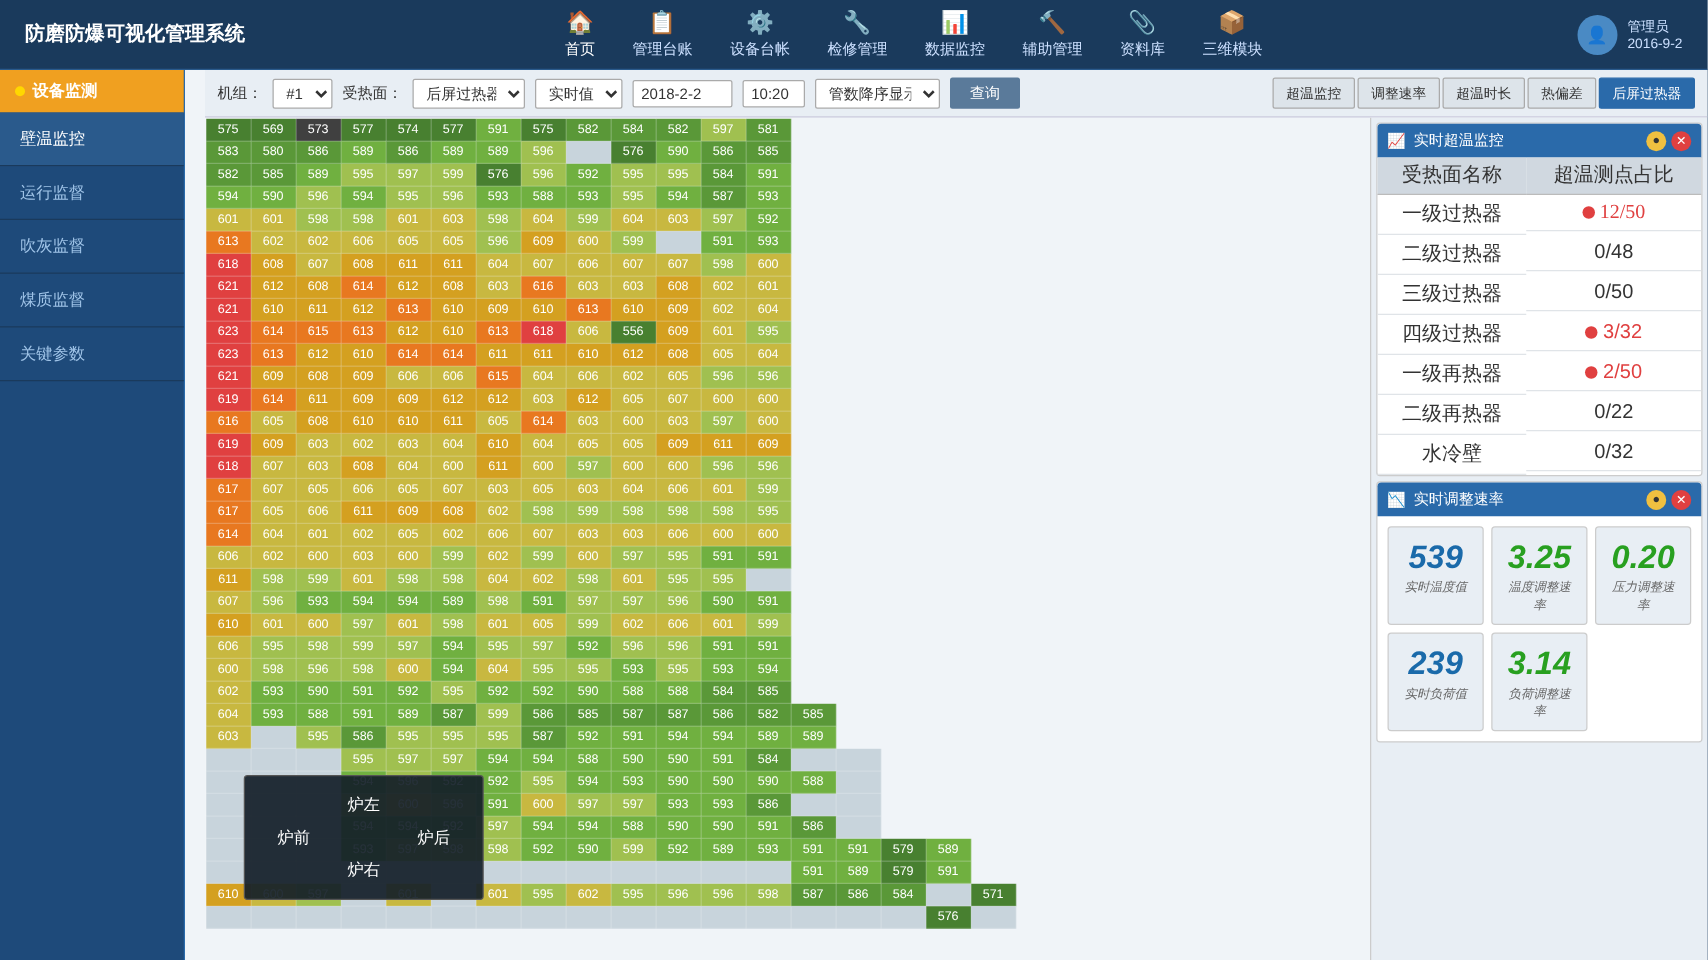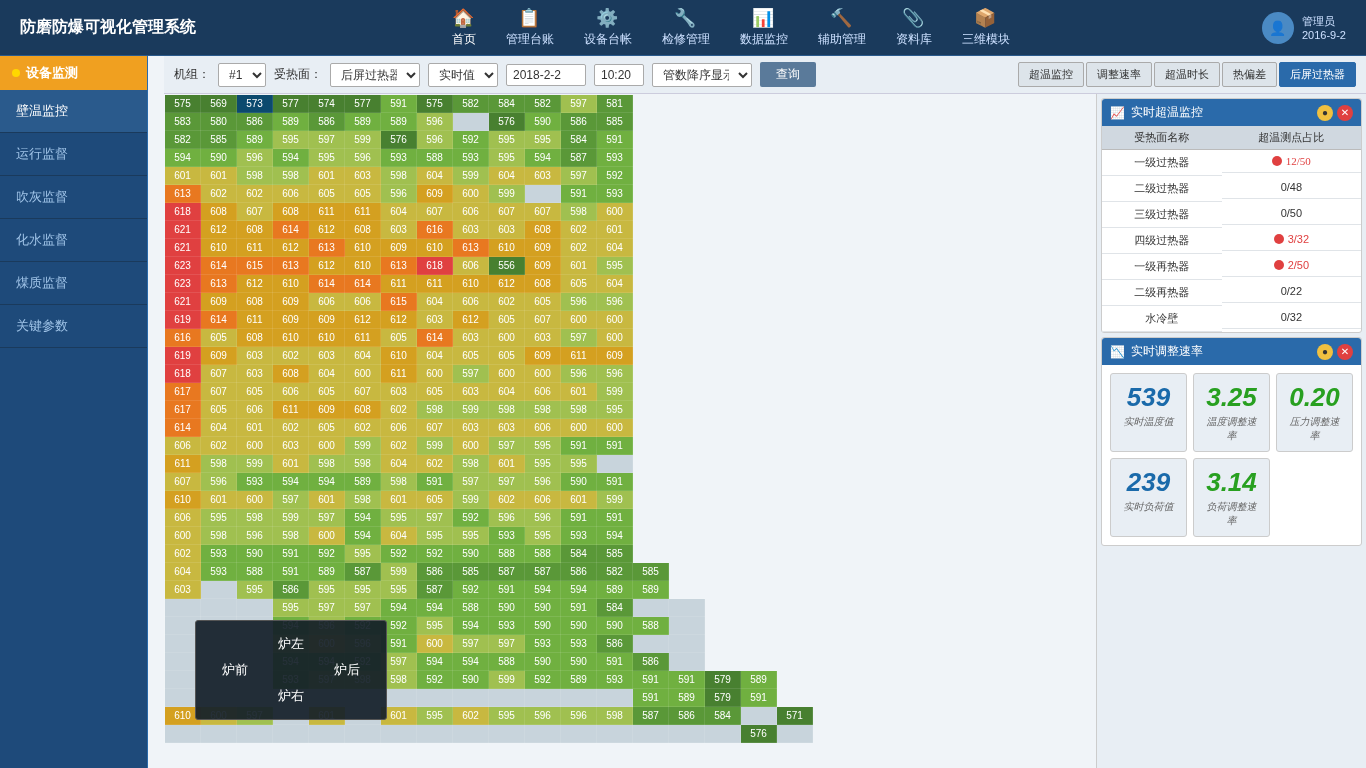--- a/index.html
+++ b/index.html
@@ -53,21 +53,21 @@
     
     .panel-card { background: #fff; border: 1px solid #ccc; border-radius: 3px; }
     .panel-card-header { background: #2a6aaa; color: #fff; padding: 5px 8px; display: flex; align-items: center; justify-content: space-between; font-size: 12px; border-radius: 3px 3px 0 0; }
     .panel-card-header-left { display: flex; align-items: center; gap: 6px; }
     .panel-card-controls { display: flex; gap: 4px; }
     .panel-ctrl-btn { width: 16px; height: 16px; border-radius: 50%; display: flex; align-items: center; justify-content: center; font-size: 10px; cursor: pointer; }
     .btn-minimize { background: #f0c040; color: #333; }
     .btn-close { background: #e04040; color: #fff; }
 
     
-    .super-temp-table { width: 100%; border-collapse: collapse; font-size: 11px; }
+    .super-temp-table { width: 100%; border-collapse: collapse; font-size: 16px; }
     .super-temp-table th { background: #d0d8e0; color: #333; padding: 4px 6px; text-align: center; border-bottom: 1px solid #bbb; font-weight: normal; }
     .super-temp-table td { padding: 5px 6px; text-align: center; border-bottom: 1px solid #e0e4e8; color: #333; }
     .alarm-dot { display: inline-block; width: 10px; height: 10px; background: #e04040; border-radius: 50%; }
 
     
     .adj-grid { display: grid; grid-template-columns: 1fr 1fr 1fr; gap: 6px; padding: 8px; font-style: italic; }
     .adj-card { background: #e8eef4; border: 1px solid #ccc; border-radius: 3px; padding: 8px; text-align: center; }
     .adj-value { font-size: 26px; font-weight: bold; color: #1a6aaa; }
     .adj-value-green { font-size: 26px; font-weight: bold; color: #28a020; }
     .adj-label { font-size: 10px; color: #666; margin-top: 2px; }
@@ -128,21 +128,20 @@
 <div class="layout">
 
   <div class="sidebar">
     <div class="sidebar-header">
       <span class="sidebar-dot"></span>
       <span>设备监测</span>
     </div>
     <div class="sidebar-item active">壁温监控</div>
     <div class="sidebar-item">运行监督</div>
     <div class="sidebar-item">吹灰监督</div>
-    <div class="sidebar-item">化水监督</div>
     <div class="sidebar-item">煤质监督</div>
     <div class="sidebar-item">关键参数</div>
   </div>
 
   <div class="main">
 
     <div class="toolbar">
       <span class="toolbar-label">机组：</span>
       <select class="toolbar-select">
         <option>#1</option>
@@ -170,21 +169,21 @@
     </div>
 
     <div class="content-area">
 
       <div class="data-grid-container">
         <table class="data-grid">
           <tbody id="grid-body">
               <tr>
                 <td style="background: rgb(72, 128, 48); color: rgb(255, 255, 255);">575</td>
                 <td style="background: rgb(72, 128, 48); color: rgb(255, 255, 255);">569</td>
-                <td style="background: #0c4a6e; color: rgb(255, 255, 255);">573</td>
+                <td style="background: #404040; color: rgb(255, 255, 255);">573</td>
                 <td style="background: rgb(72, 128, 48); color: rgb(255, 255, 255);">577</td>
                 <td style="background: rgb(72, 128, 48); color: rgb(255, 255, 255);">574</td>
                 <td style="background: rgb(72, 128, 48); color: rgb(255, 255, 255);">577</td>
                 <td style="background: rgb(112, 176, 64); color: rgb(255, 255, 255);">591</td>
                 <td style="background: rgb(72, 128, 48); color: rgb(255, 255, 255);">575</td>
                 <td style="background: rgb(90, 152, 56); color: rgb(255, 255, 255);">582</td>
                 <td style="background: rgb(90, 152, 56); color: rgb(255, 255, 255);">584</td>
                 <td style="background: rgb(90, 152, 56); color: rgb(255, 255, 255);">582</td>
                 <td style="background: rgb(160, 192, 80); color: rgb(255, 255, 255);">597</td>
                 <td style="background: rgb(90, 152, 56); color: rgb(255, 255, 255);">581</td>

